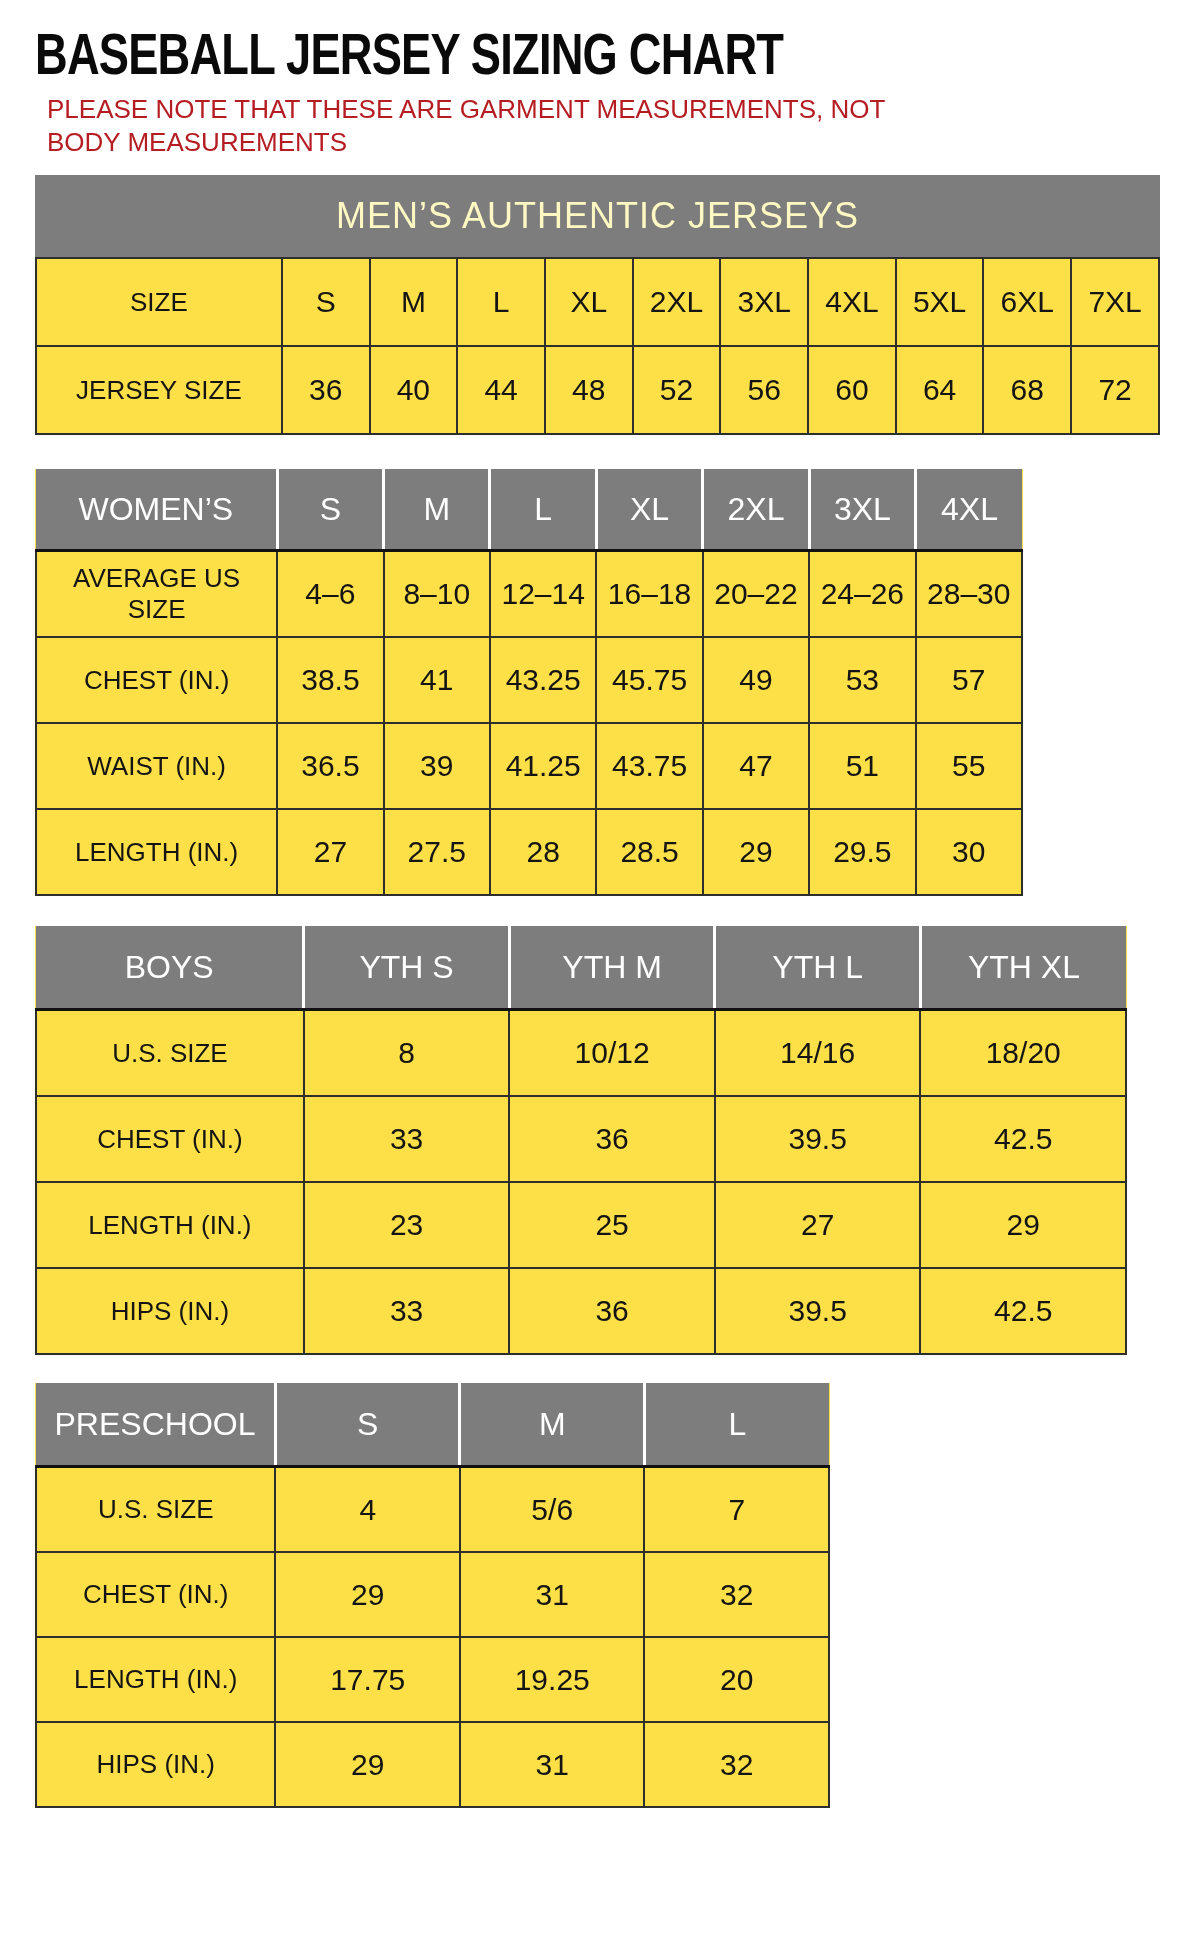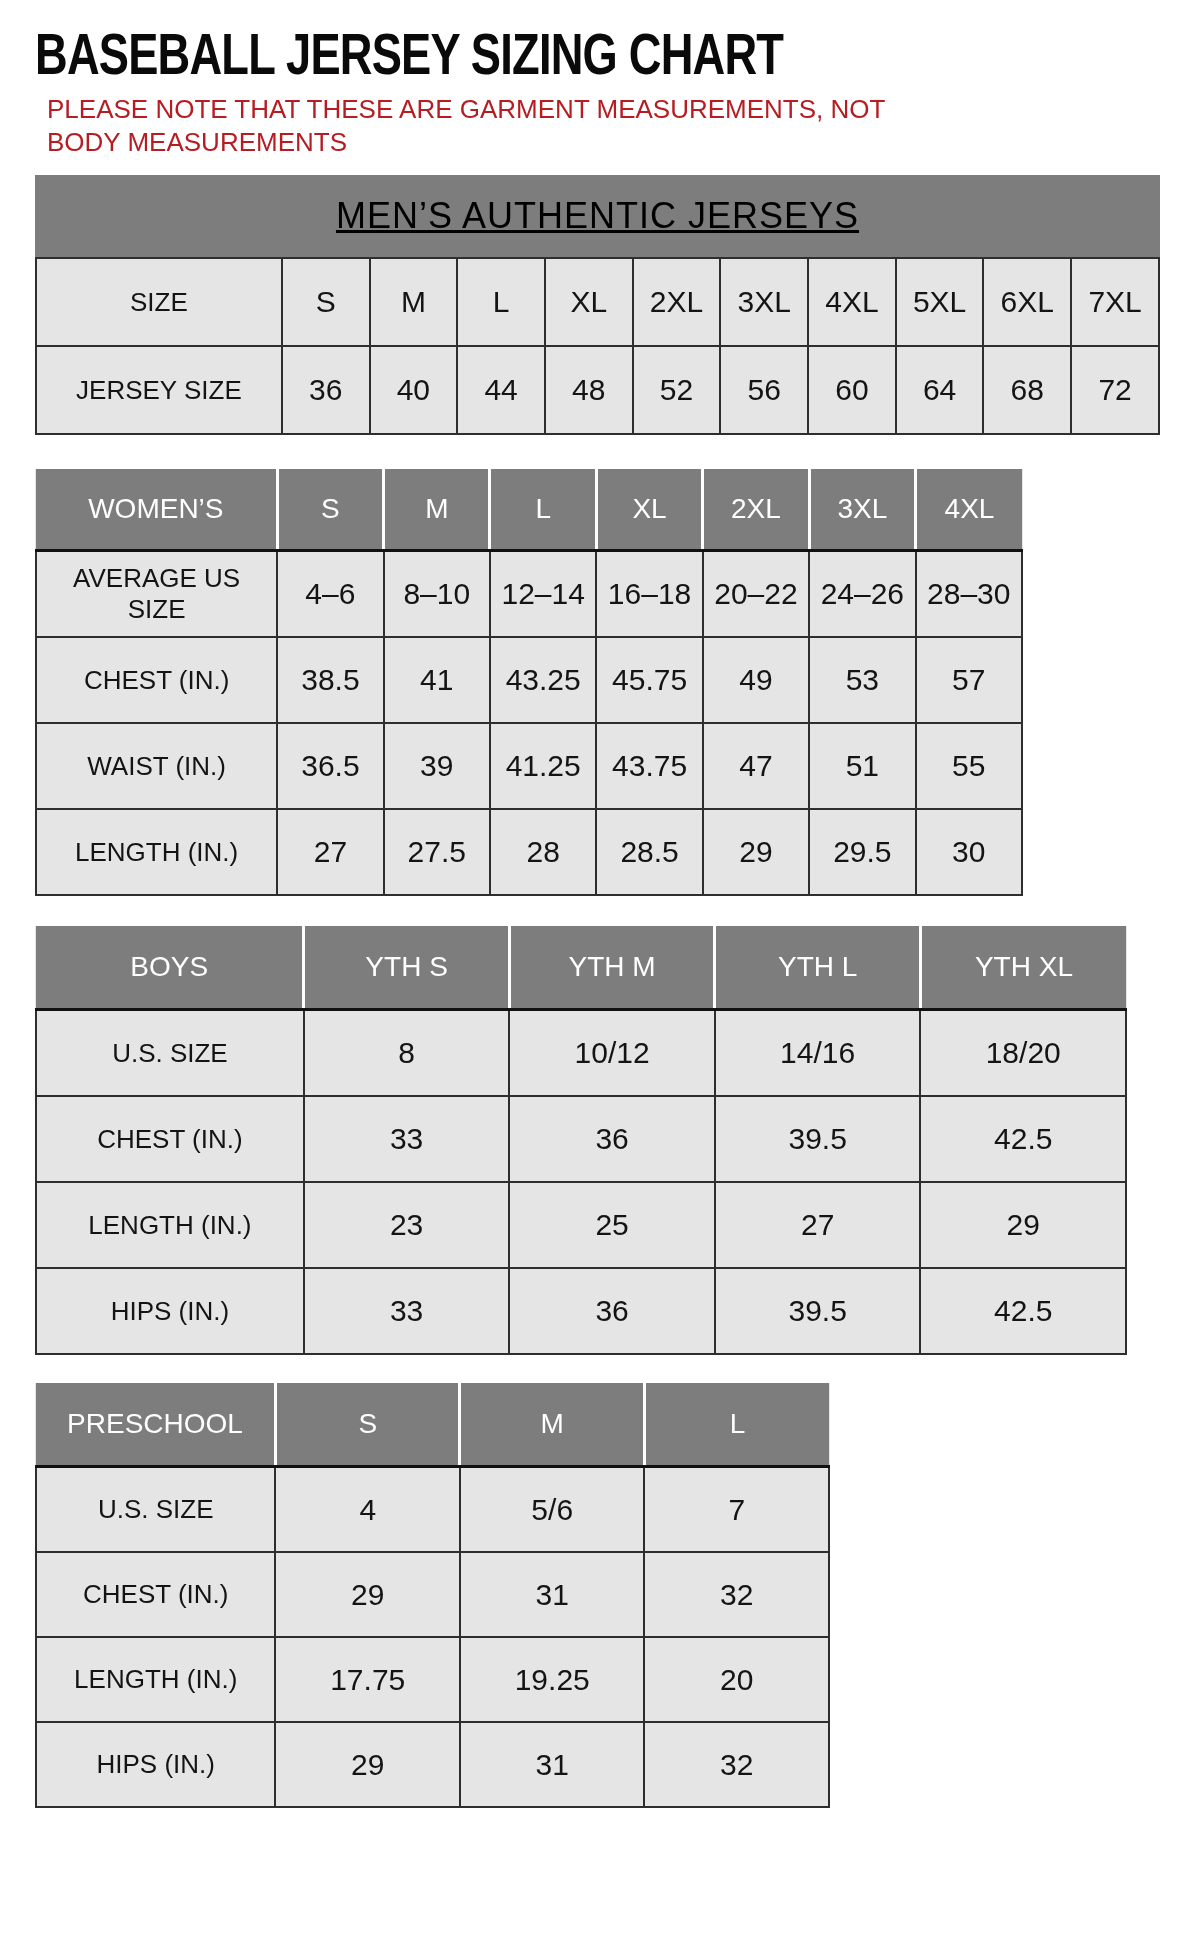--- a/index.html
+++ b/index.html
@@ -32,55 +32,54 @@
     line-height:1.28;
     color:#b51d23;
     font-weight:500;
   }
 
   
   .tbl{
     border-collapse:collapse;
     table-layout:fixed;
     width:100%;
-    background:#e5e5e5;
+    background:#fde047;
   }
   .tbl td{
     border:2px solid #2e2e2e;
     text-align:center;
     vertical-align:middle;
     font-size:30px;
     color:#141414;
     padding:2px 4px;
     overflow:hidden;
   }
   .tbl td.rlabel{font-size:26px;}
   .tbl td.ghead{
     background:#7d7d7d;
     color:#ffffff;
-    font-size:28px;
+    font-size:32px;
     border-top:none;
     border-left:3px solid #ffffff;
     border-right:3px solid #ffffff;
     border-bottom:3px solid #111111;
     height:76px;
   }
   .tbl tr td.ghead:first-child{border-left:none;}
   .tbl tr td.ghead:last-child{border-right:none;}
 
   
   .mens-wrap{width:1125px;margin-top:14px;}
   .banner{
     height:82px;
     background:#7d7d7d;
-    color:#000000;
+    color:#fef9c3;
     display:flex;align-items:center;justify-content:center;
     font-size:36px;
     letter-spacing:1px;
-    text-decoration:underline;
   }
   .mens td{height:82px;}
   .mens td:first-child{width:21%;}
 
   
   .womens-wrap{width:988px;margin-top:34px;}
   .womens td{height:80px;}
   .womens td:first-child{width:23.5%;}
 
   

